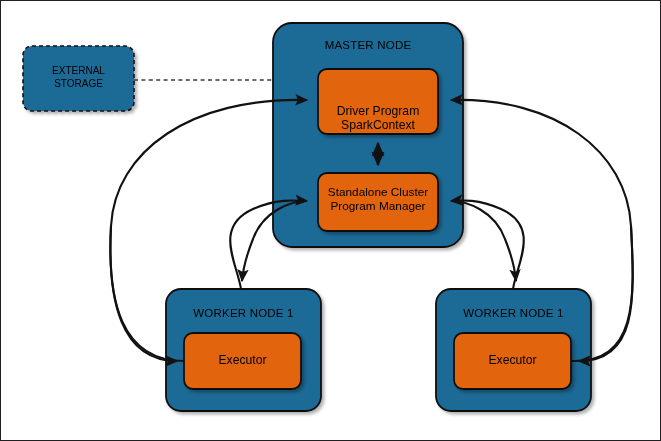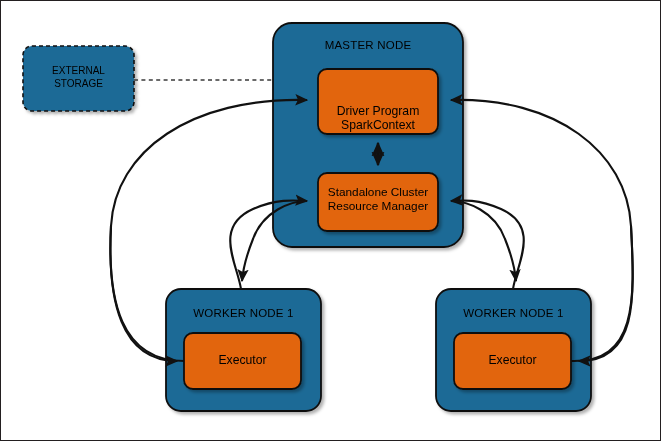--- a/index.html
+++ b/index.html
@@ -118,21 +118,21 @@
 
   <div class="node-text lbl-ext" style="left:22px; top:63px; width:111px;">EXTERNAL
 STORAGE</div>
 
   <div class="node-text lbl-title" style="left:272px; top:38px; width:190px;">MASTER NODE</div>
 
   <div class="node-text lbl-inner" style="left:317px; top:84px; width:120px;margin-top:19px;">Driver Program
 SparkContext</div>
 
   <div class="node-text lbl-inner" style="left:315px; top:185px; width:124px; font-size:11.8px;">Standalone Cluster
-Resource Manager</div>
+Program Manager</div>
 
   <div class="node-text lbl-title" style="left:165px; top:306px; width:155px;">WORKER NODE 1</div>
 
   <div class="node-text lbl-inner" style="left:183px; top:352px; width:117px;">Executor</div>
 
   <div class="node-text lbl-title" style="left:435px; top:306px; width:155px;">WORKER NODE 1</div>
 
   <div class="node-text lbl-inner" style="left:453px; top:352px; width:117px;">Executor</div>
 
 </div>

